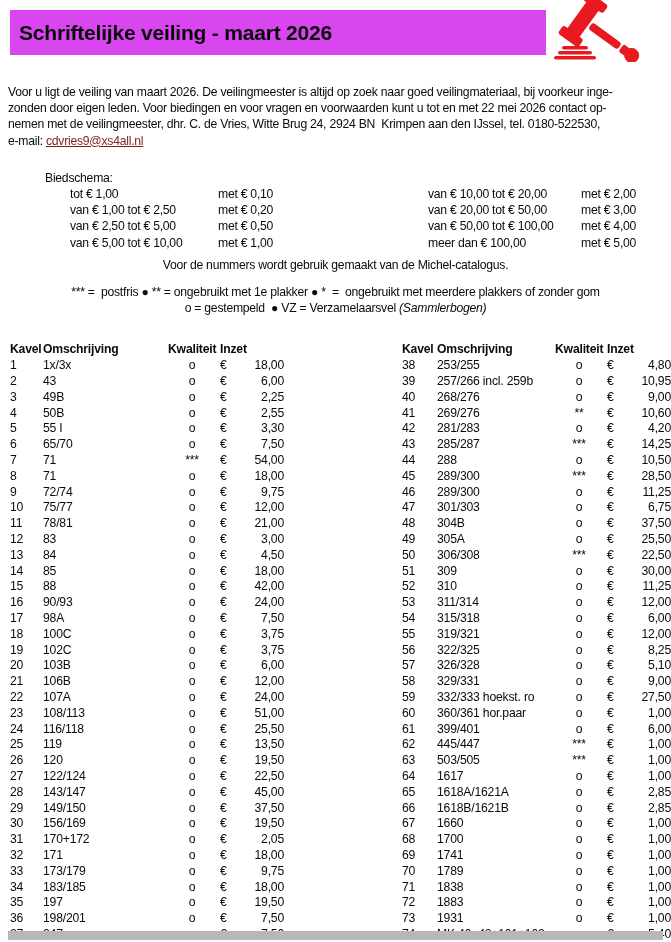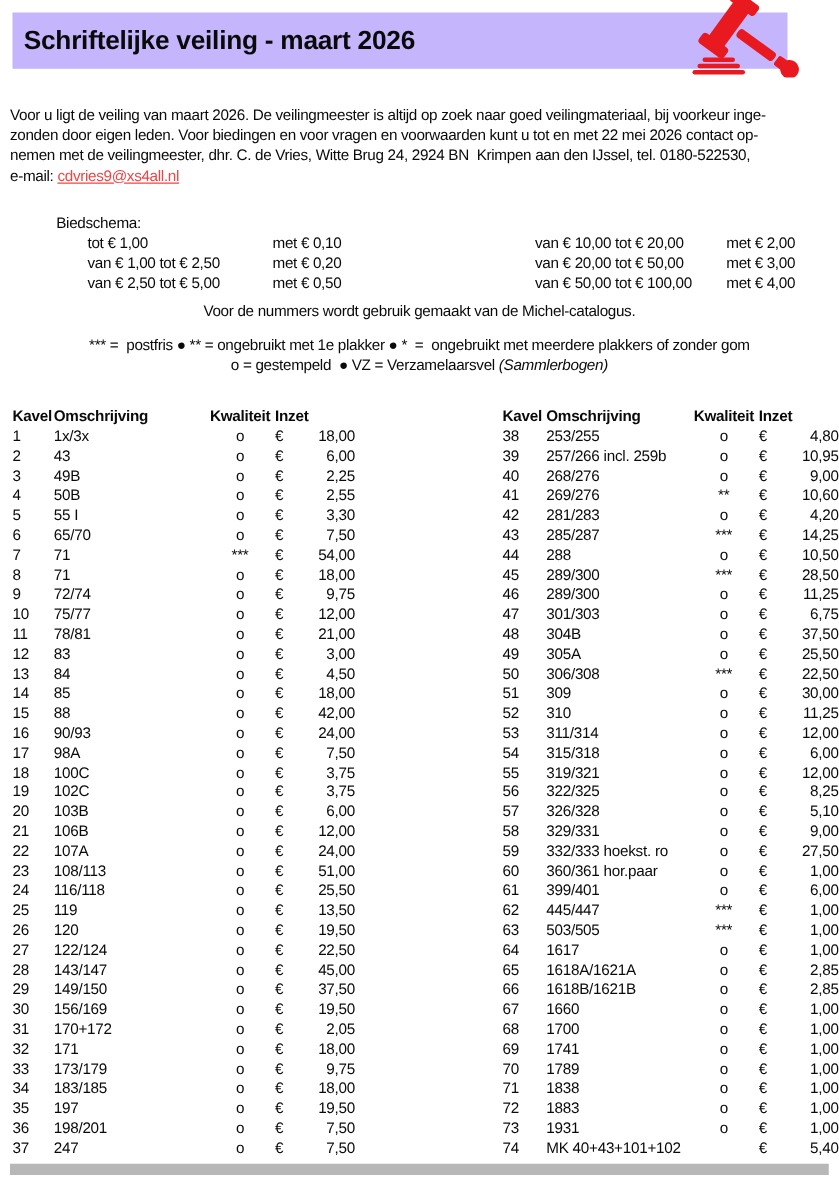--- a/index.html
+++ b/index.html
@@ -3,36 +3,36 @@
 <meta charset="utf-8">
 <style>
   html,body { margin:0; padding:0; }
   body {
     width:671px; height:942px; position:relative; overflow:hidden;
     background:#ffffff; color:#0a0a0a;
     font-family:"Liberation Sans","DejaVu Sans",sans-serif;
   }
   
   .header-bar {
-    position:absolute; left:10px; top:10px; width:620px; height:45px;
-    background:#c4b5fd; display:flex; align-items:center; z-index:1;
+    position:absolute; left:10px; top:10px; width:536px; height:45px;
+    background:#d946ef; display:flex; align-items:center; z-index:1;
   }
   .page-title {
     font-size:21px; font-weight:bold; padding-left:9px; letter-spacing:-0.2px;
   }
   .gavel-wrap { position:absolute; right:12px; top:0; width:122px; height:62px; z-index:2; }
   
   .main { padding-top:84px; }
   .intro {
     margin:0 8px 0 8px; font-size:12.2px; line-height:16.2px; letter-spacing:-0.25px;
   }
   .intro .line { white-space:pre; }
   .bold { font-weight:normal; }
   .italic { font-style:italic; }
-  a.email-link { color:#ef4444; text-decoration:underline; }
+  a.email-link { color:#7f1d1d; text-decoration:underline; }
   
   .biedschema {
     margin:21px 0 0 45px; font-size:12.2px; line-height:16.2px; letter-spacing:-0.25px;
   }
   .bs-row { display:flex; white-space:pre;margin-left:25px; }
   .bs-range-l { width:148px; }
   .bs-step-l  { width:210px; }
   .bs-range-r { width:153px; }
   
   .michel-note {
@@ -95,20 +95,21 @@
     <div class="line">nemen met de veilingmeester, dhr. C. de Vries, Witte Brug 24, 2924 BN  Krimpen aan den IJssel, tel. 0180-522530,</div>
     <div class="line"><span>e-mail: </span><a href="#" class="email-link">cdvries9@xs4all.nl</a></div>
   </div>
 
   <div class="biedschema">
     <div>Biedschema:</div>
     <div id="bs-rows">
         <div class="bs-row"><span class="bs-range-l">tot € 1,00</span><span class="bs-step-l">met € 0,10</span><span class="bs-range-r">van € 10,00 tot € 20,00</span><span class="bs-step-r">met € 2,00</span></div>
         <div class="bs-row"><span class="bs-range-l">van € 1,00 tot € 2,50</span><span class="bs-step-l">met € 0,20</span><span class="bs-range-r">van € 20,00 tot € 50,00</span><span class="bs-step-r">met € 3,00</span></div>
         <div class="bs-row"><span class="bs-range-l">van € 2,50 tot € 5,00</span><span class="bs-step-l">met € 0,50</span><span class="bs-range-r">van € 50,00 tot € 100,00</span><span class="bs-step-r">met € 4,00</span></div>
+        <div class="bs-row"><span class="bs-range-l">van € 5,00 tot € 10,00</span><span class="bs-step-l">met € 1,00</span><span class="bs-range-r">meer dan € 100,00</span><span class="bs-step-r">met € 5,00</span></div>
       </div>
   </div>
 
   <div class="michel-note"><span>Voor de nummers wordt gebruik gemaakt van de </span><span class="bold">Michel</span><span>-catalogus.</span></div>
 
   <div class="legend">
     <div class="line">*** =  postfris ● ** = ongebruikt met 1e plakker ● *  =  ongebruikt met meerdere plakkers of zonder gom</div>
     <div class="line"><span>o = gestempeld  ● VZ = Verzamelaarsvel </span><span class="italic">(Sammlerbogen)</span></div>
   </div>
 

